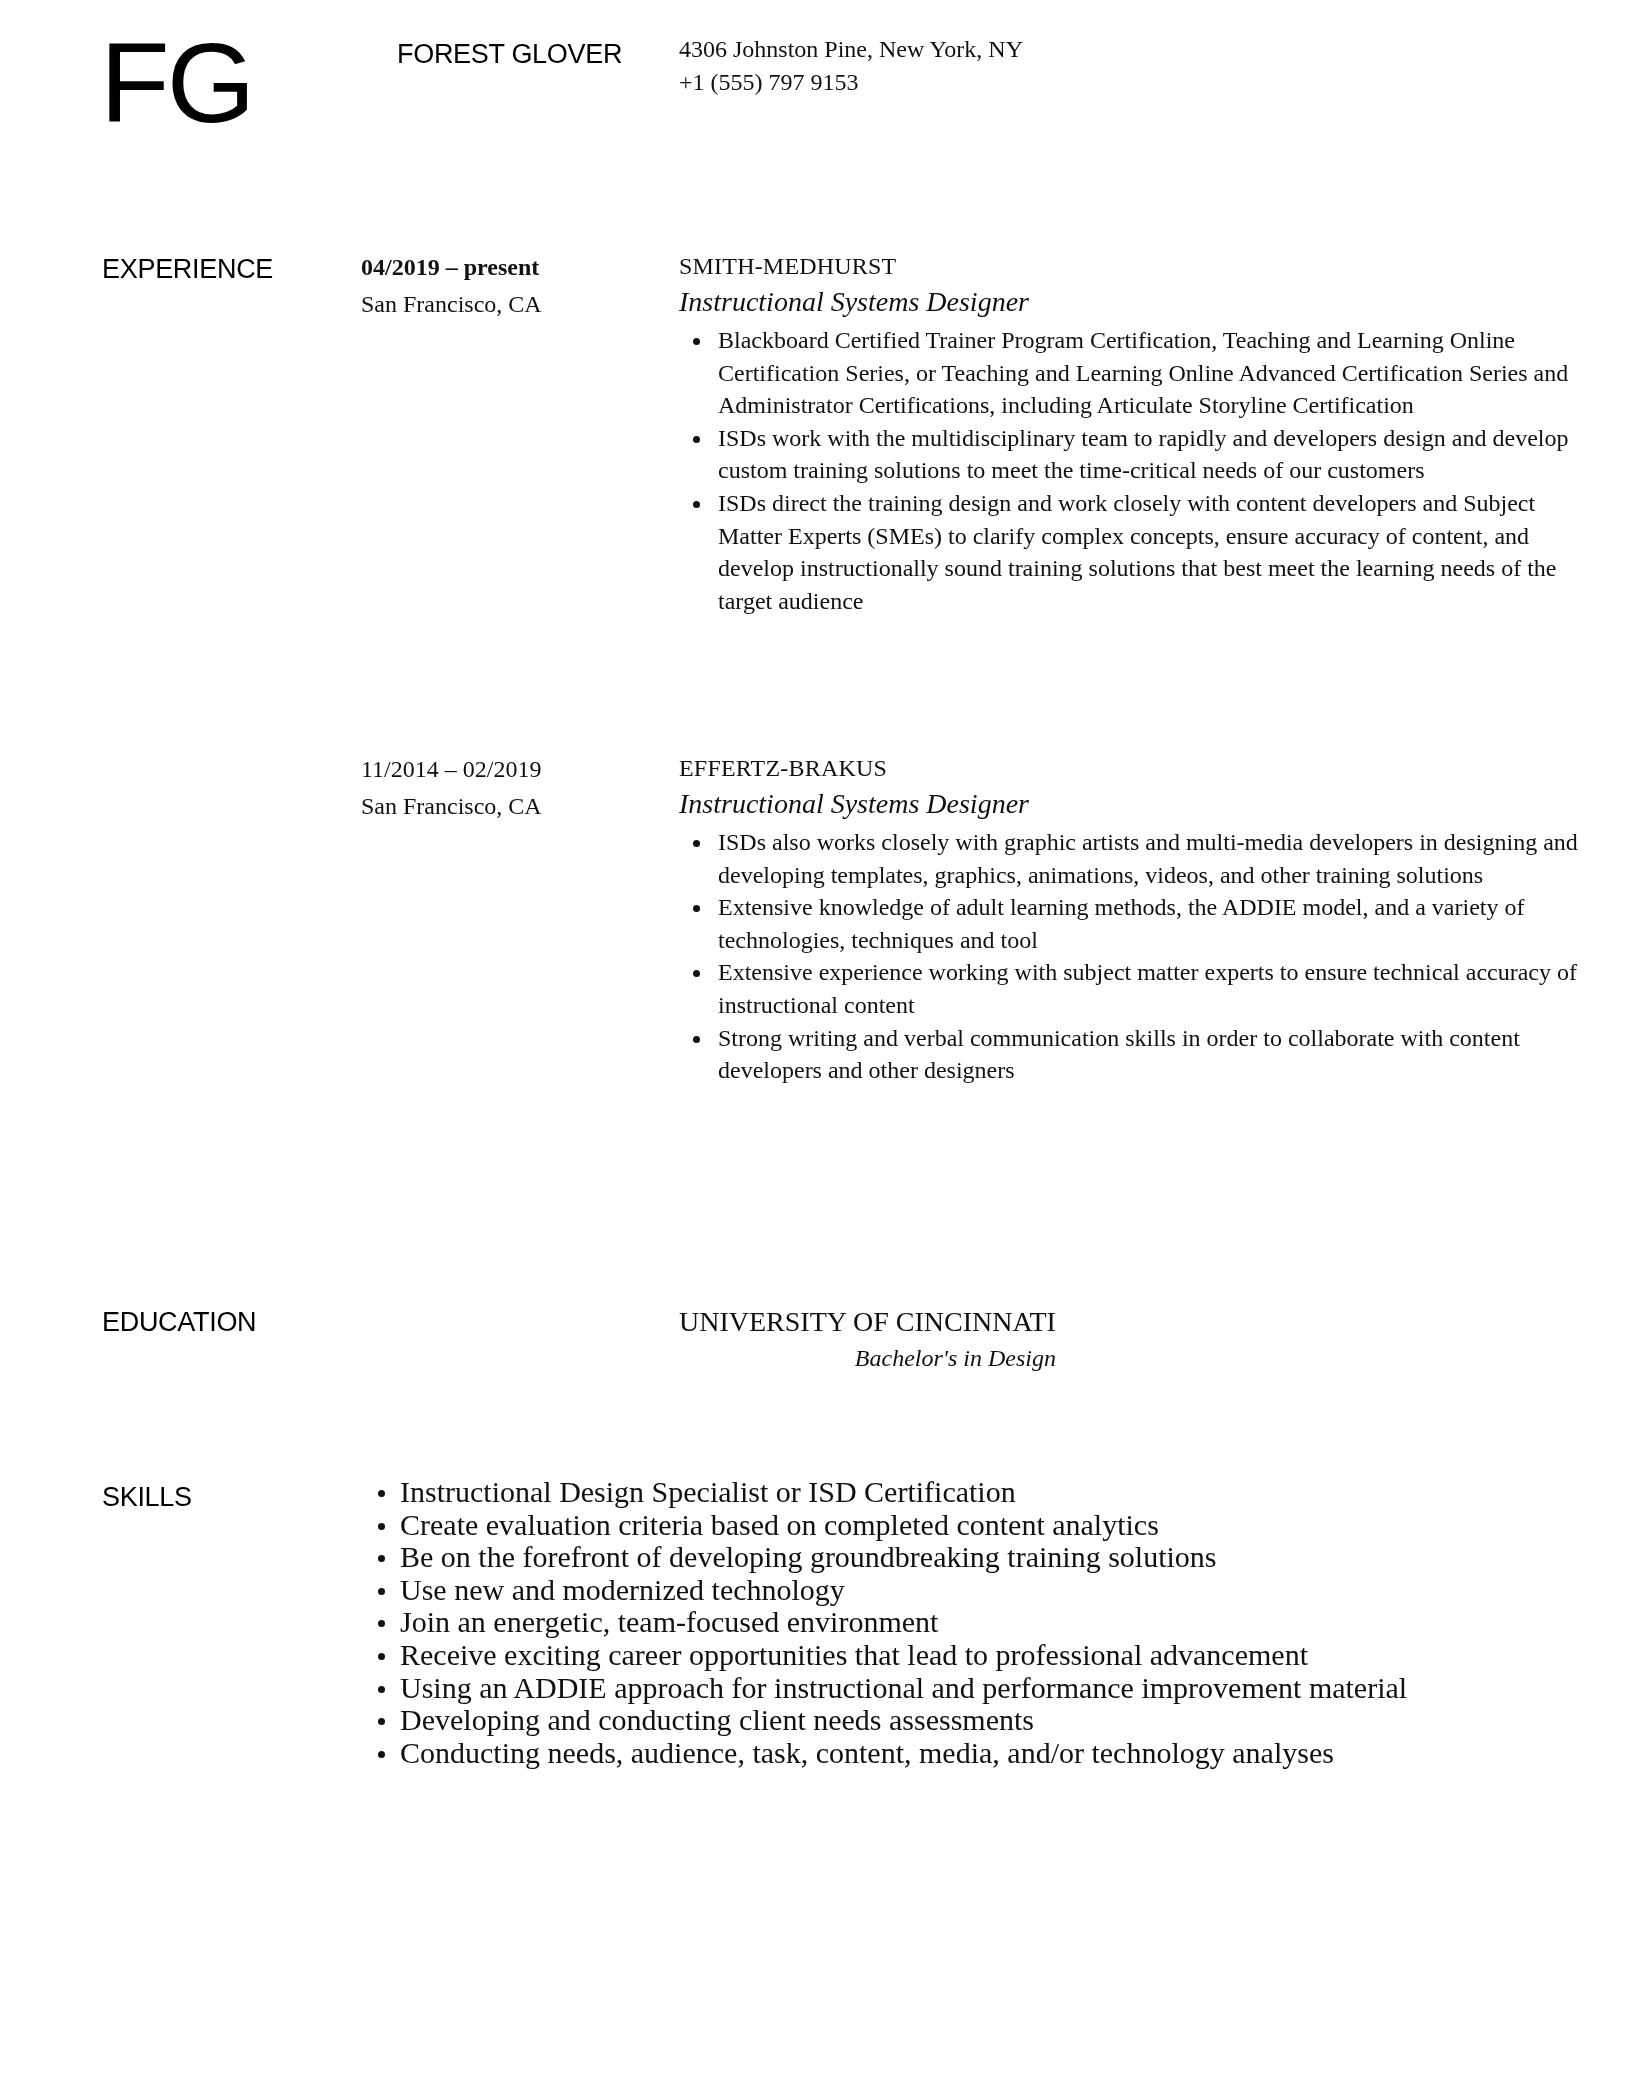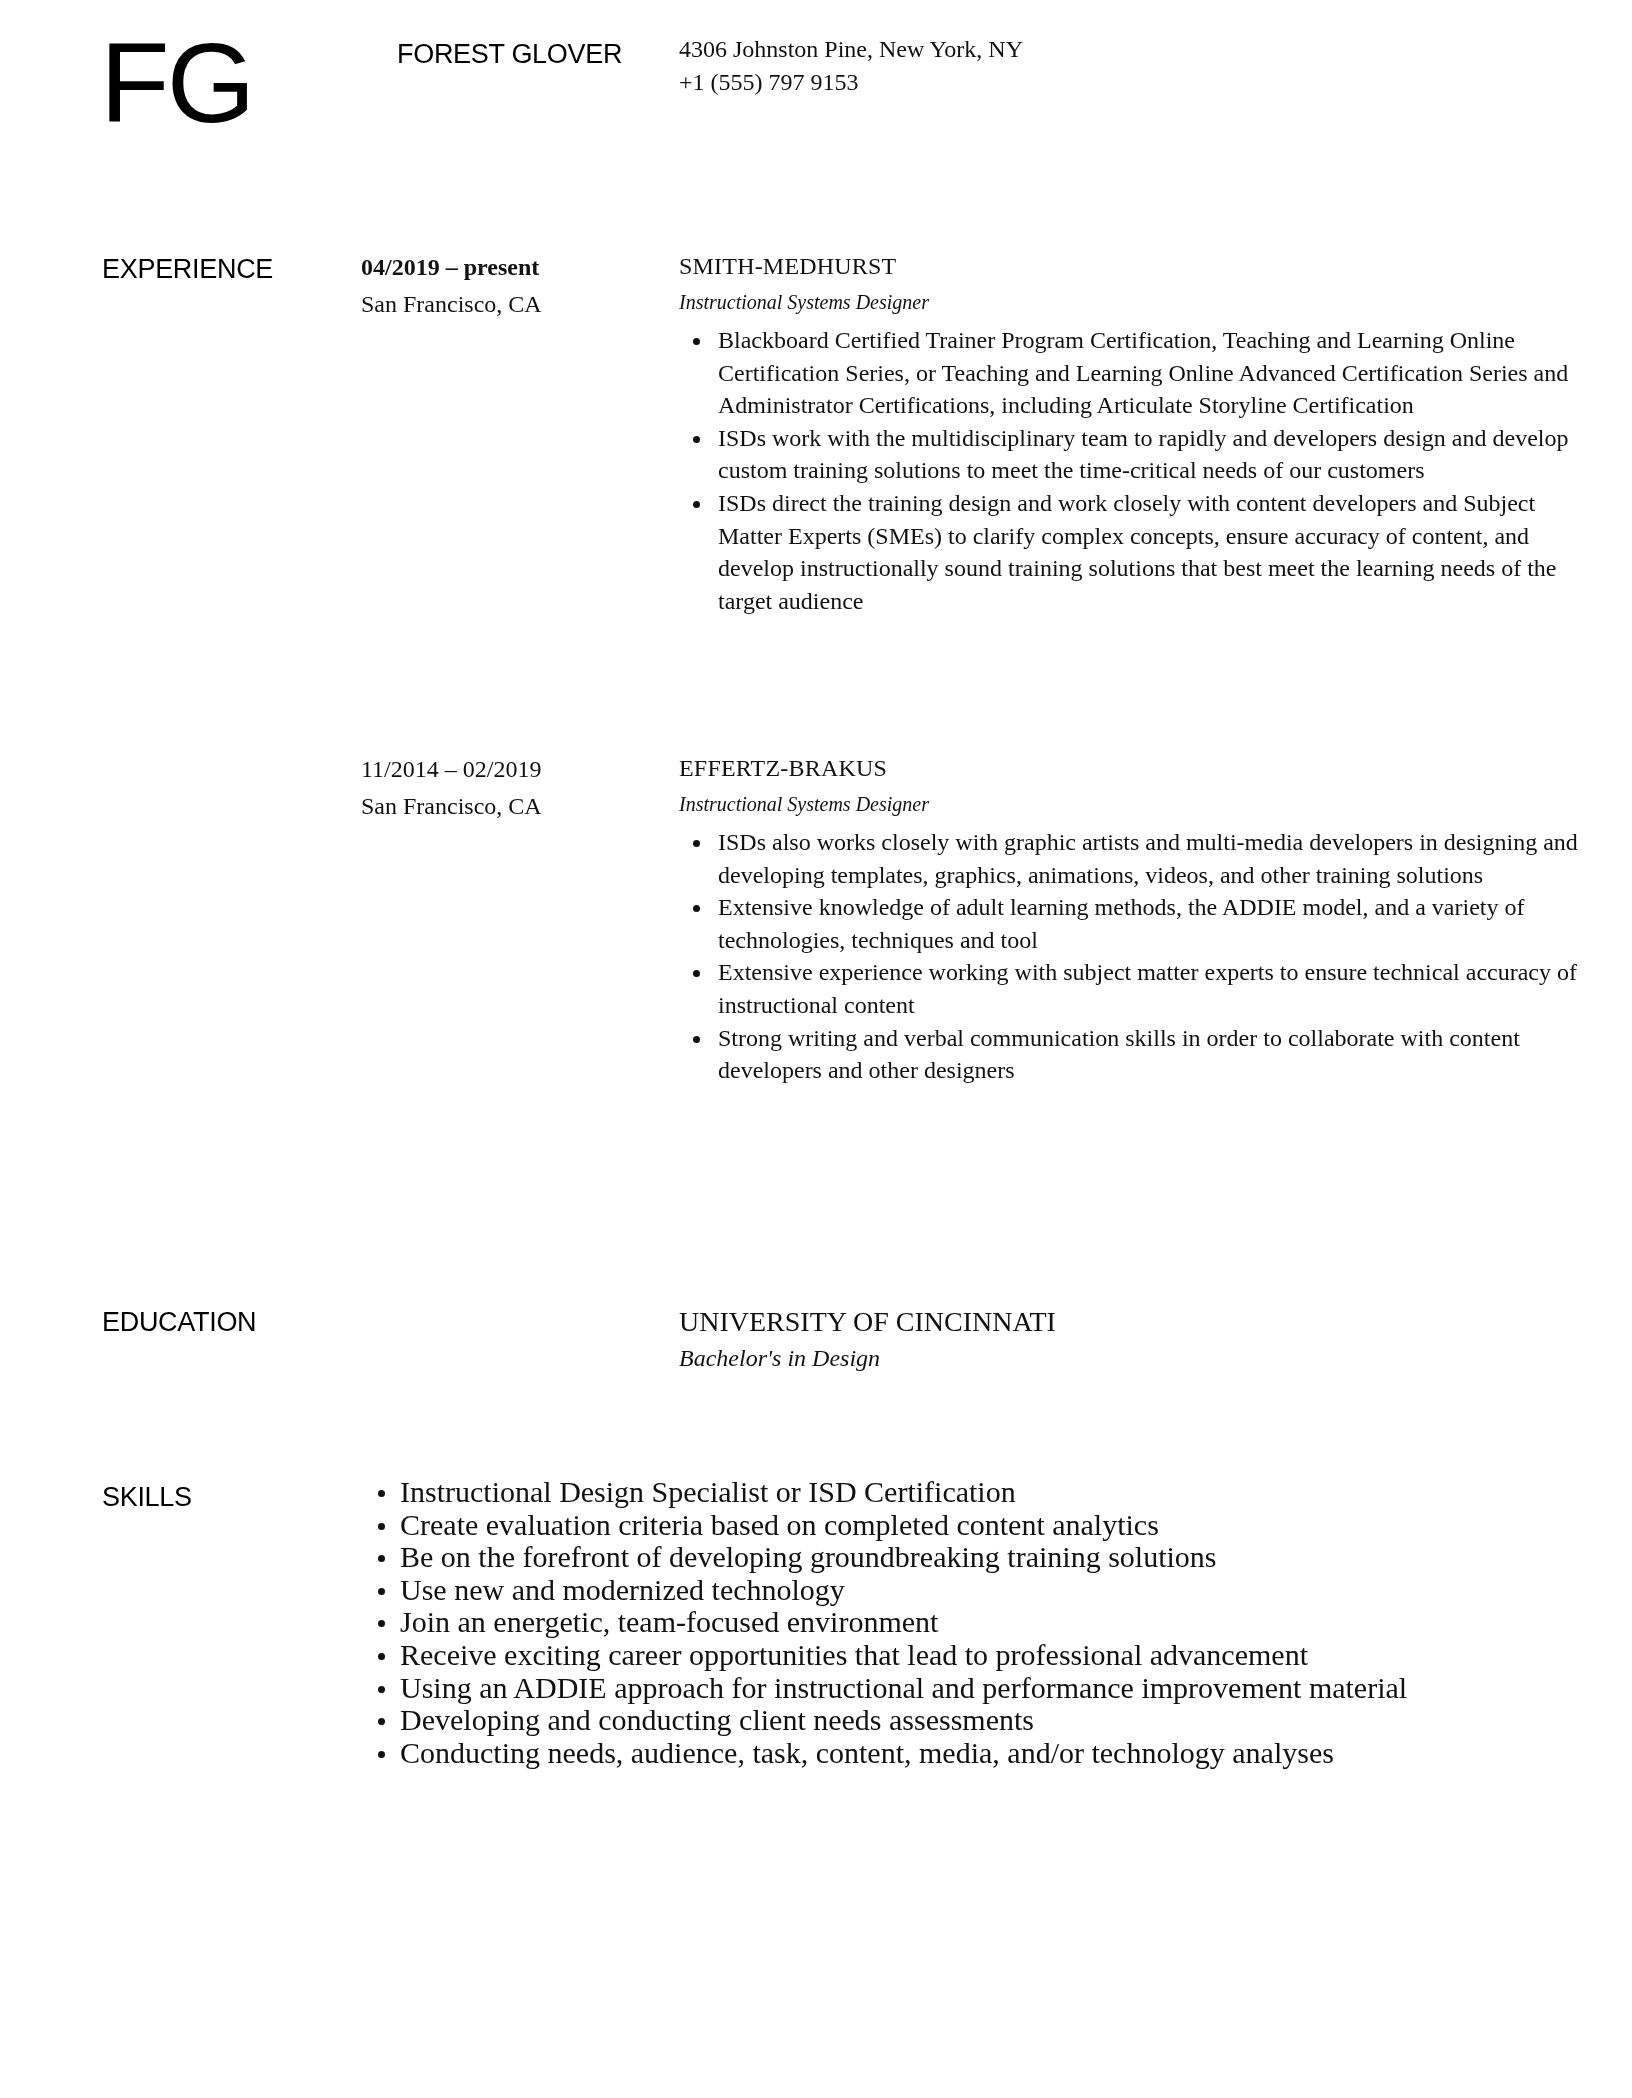--- a/index.html
+++ b/index.html
@@ -13,26 +13,26 @@
   .contact div { white-space:nowrap; }
 
   .section-title { position:absolute; left:66px; font-size:27px; line-height:32px; letter-spacing:-0.3px; color:#000; }
 
   .job-meta { position:absolute; left:361px; font-size:24px; line-height:37px; color:#111; }
   .job-meta .date { white-space:nowrap; }
   .job-meta .date.bold { font-weight:700; }
 
   .job-body { position:absolute; left:679px; width:900px; color:#111; }
   .company { font-size:24px; line-height:36px; font-weight:400; text-transform:uppercase; letter-spacing:0.2px; }
-  .role { font-size:20px; line-height:36px; font-style:italic; }
+  .role { font-size:28px; line-height:36px; font-style:italic; }
   ul.bullets { margin:4px 0 0 0; padding:0 0 0 39px; list-style:none; }
   ul.bullets li { position:relative; font-size:24px; line-height:32.6px; }
   ul.bullets li::before { content:""; position:absolute; left:-25px; top:14px; width:7px; height:7px; border-radius:50%; background:#111; }
 
-  .edu-body { position:absolute; left:679px; top:1304px; color:#111; }
+  .edu-body { position:absolute; left:679px; top:1304px; color:#111;text-align:right; }
   .edu-body .school { font-size:28px; line-height:36px; font-weight:400; text-transform:uppercase; }
   .edu-body .degree { font-size:24px; line-height:36px; font-style:italic; }
 
   .skills-list { position:absolute; left:361px; top:1476px; margin:0; padding:0 0 0 39px; list-style:none; color:#111; }
   .skills-list li { position:relative; font-size:30px; line-height:32.6px; white-space:nowrap; }
   .skills-list li::before { content:""; position:absolute; left:-22px; top:14px; width:7px; height:7px; border-radius:50%; background:#111; }
 </style>
 </head>
 <body>
 

